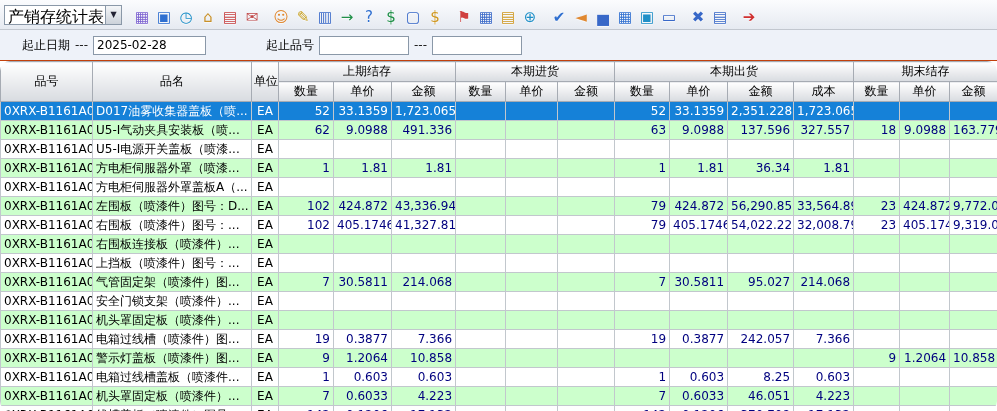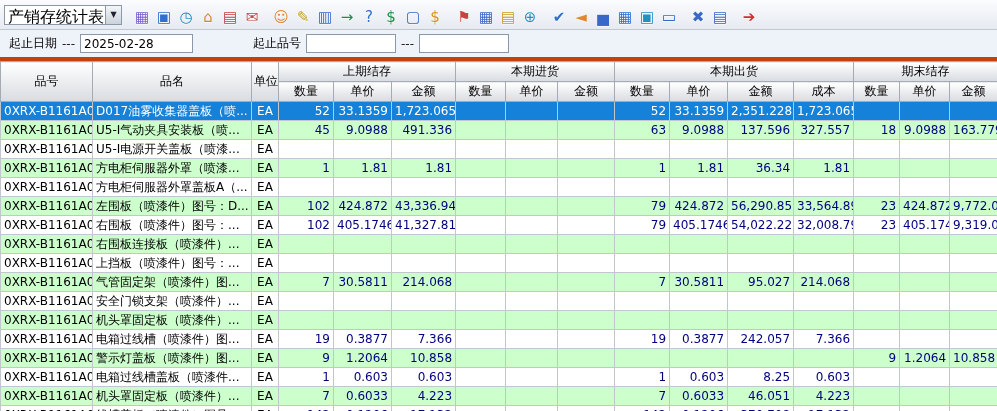--- a/index.html
+++ b/index.html
@@ -28,32 +28,32 @@
   }
   .tb-icon {
     width:22px; height:22px; display:inline-flex; align-items:center; justify-content:center;
     font-size:15px; line-height:1; border-radius:3px; cursor:pointer;
     text-shadow:0 1px 0 rgba(255,255,255,.6);
   }
   .tb-sep { display:inline-block; width:7px; height:22px; }
   
   .filter-bar {
     height:31px; display:flex; align-items:center; gap:5px;
-    background:#eef2f9; border-bottom:4px solid #c2410c; padding:0 9px;
+    background:#eef2f9; border-bottom:1px solid #c2410c; padding:0 22px;
   }
   .filter-label { white-space:nowrap; }
   .filter-input {
     height:19px; border:1px solid #8a98a8; width:113px;
     font:12px "DejaVu Sans","Liberation Sans",sans-serif; padding:0 3px; background:#fff;
   }
   .item-input { width:90px; }
   .filter-gap { width:50px; }
   .dashes { color:#222; }
   
-  .grid-wrap { height:350px; overflow:hidden; }
+  .grid-wrap { height:350px; overflow:hidden;border-radius:10px; }
   table#grid { border-collapse:collapse; table-layout:fixed; width:997px; }
   #grid th {
     background:linear-gradient(#ffffff,#d8dbe0);
     border:1px solid #a6abb3; font-weight:normal; height:20px;
     padding:0 2px; text-align:center; white-space:nowrap; overflow:hidden;
   }
   #grid td {
     border:1px solid #c2c7cd; height:19px; padding:0 3px;
     white-space:nowrap; overflow:hidden; background:#fff;
   }
@@ -147,21 +147,21 @@
           <td class="num">2,351.228</td>
           <td class="num">1,723.065</td>
           <td class="num"></td>
           <td class="num"></td>
           <td class="num"></td>
         </tr>
         <tr class="stripe">
           <td class="c-id">0XRX-B1161A0...</td>
           <td class="c-name">U5-I气动夹具安装板（喷...</td>
           <td class="c-unit">EA</td>
-          <td class="num">45</td>
+          <td class="num">62</td>
           <td class="num">9.0988</td>
           <td class="num">491.336</td>
           <td class="num"></td>
           <td class="num"></td>
           <td class="num"></td>
           <td class="num">63</td>
           <td class="num">9.0988</td>
           <td class="num">137.596</td>
           <td class="num">327.557</td>
           <td class="num">18</td>

